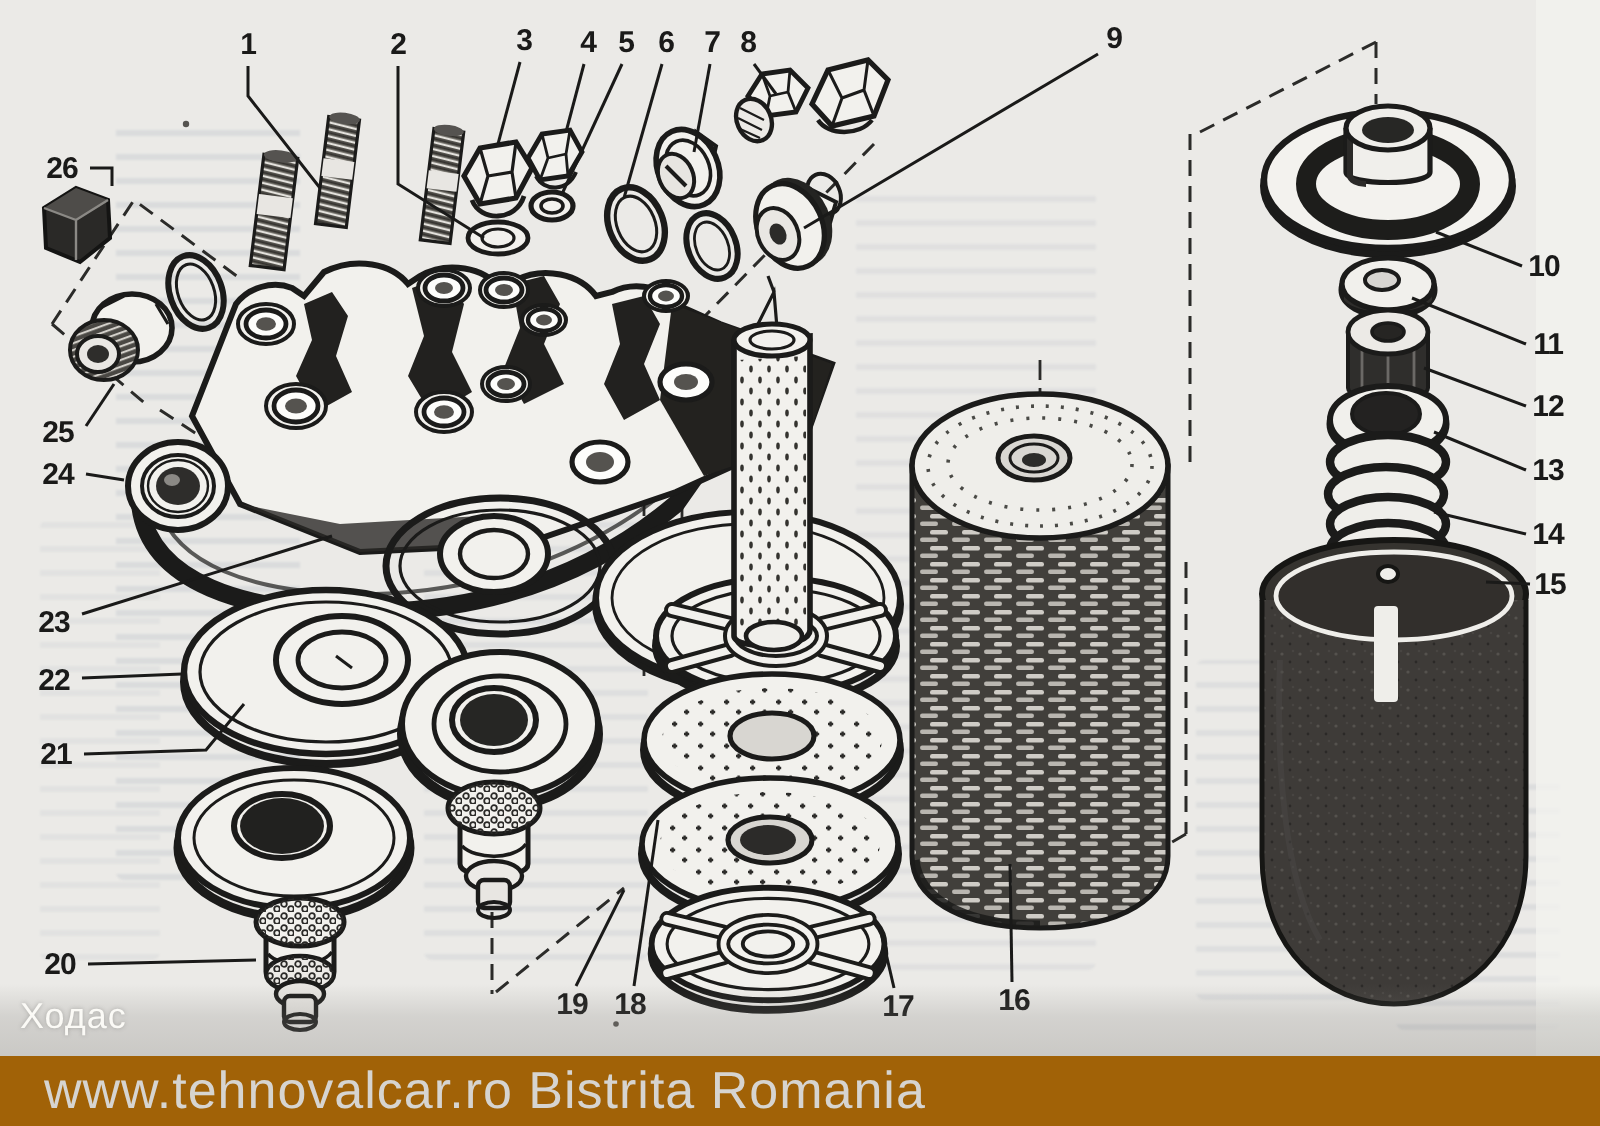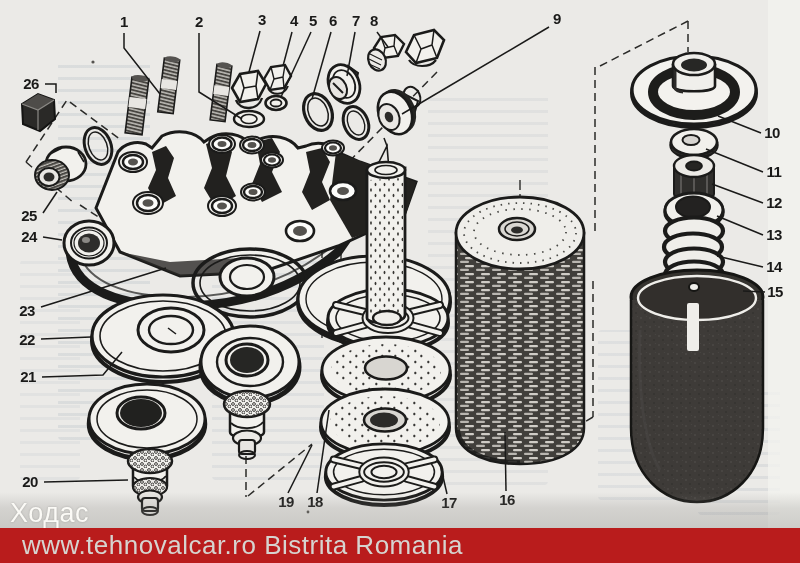--- a/index.html
+++ b/index.html
@@ -28,21 +28,21 @@
   .dashdot{fill:none;stroke:#2b2b29;stroke-width:1.4;stroke-dasharray:10 4 2 4;}
   .ink{stroke:#1b1b1a;fill:none;}
   .paperfill{fill:#f2f1ed;stroke:#1b1b1a;}
   
   .scan-strip{
     position:absolute;left:0;top:492px;width:800px;height:36px;pointer-events:none;
     background:linear-gradient(180deg, rgba(140,138,134,0) 0%, rgba(128,126,122,.22) 45%, rgba(138,136,132,.34) 100%);
   }
   .wm-name{
     position:absolute;left:10px;top:498px;
-    font-size:27px;color:rgba(251,250,246,.93);letter-spacing:.5px;
+    font-size:18px;color:rgba(251,250,246,.93);letter-spacing:.5px;
     text-shadow:0 0 2px rgba(95,95,92,.4);
   }
   .banner{
     position:absolute;left:0;top:528px;width:800px;height:35px;
     background:#f7e3bd;display:flex;align-items:center;
   }
   .banner span{
     padding-left:22px;font-size:26px;color:#d6d4d0;letter-spacing:.5px;white-space:nowrap;
   }
 </style>
@@ -479,17 +479,17 @@
         <text x="29" y="221" class="callout">25</text>
         <polyline points="45,84 56,84 56,93" class="leader"></polyline>
         <text x="31" y="89" class="callout">26</text>
       </g>
   </svg>
 
   <div class="scan-strip"></div>
 
   <div class="wm-name" style="color: rgb(251, 250, 246);">Ходас</div>
 
-  <div class="banner" style="background: #b91c1c;">
+  <div class="banner" style="background: #a16207;">
     <span style="color: rgb(214, 212, 208);">www.tehnovalcar.ro Bistrita Romania</span>
   </div>
 
 </div>
 
 </body></html>

